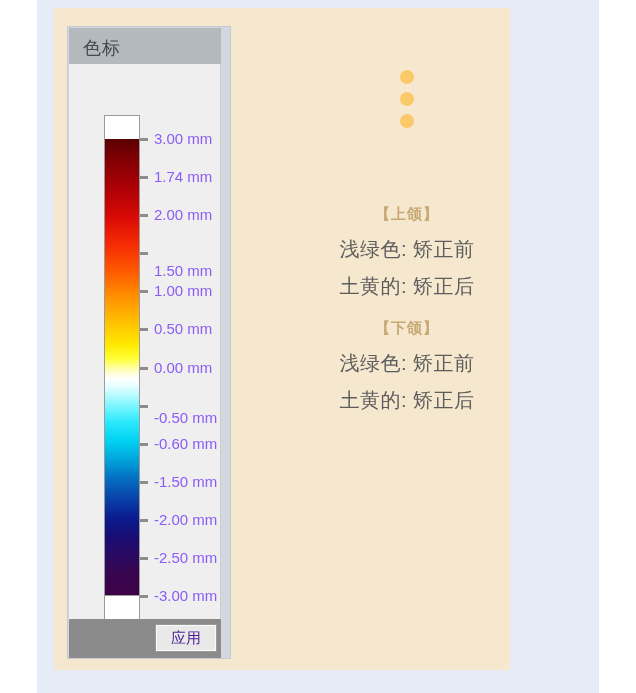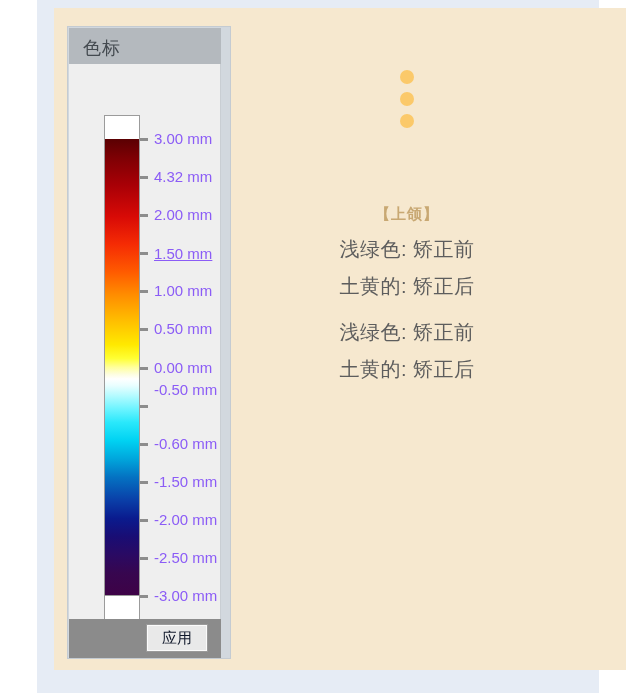--- a/index.html
+++ b/index.html
@@ -28,21 +28,21 @@
     left: 37px;
     top: 0;
     width: 562px;
     height: 693px;
     background: #e6ecf5;
   }
   #content-area {
     position: absolute;
     left: 54px;
     top: 8px;
-    width: 572px;
+    width: 456px;
     height: 662px;
     background: #f6e8cf;
   }
 
   
   #colorbar-panel {
     position: absolute;
     left: 13px;
     top: 18px;
     width: 164px;
@@ -83,33 +83,33 @@
     position: absolute;
     left: 1px;
     top: 592px;
     width: 152px;
     height: 39px;
     background: #8b8b8b;
     box-sizing: border-box;
   }
   #apply-button {
     position: absolute;
-    right: 13px;
+    right: 4px;
     top: 5px;
     width: 62px;
     height: 28px;
     background: #e9e9e9;
     border: 1px solid #9a9a9a;
     box-shadow: inset 0 0 0 1px #fbfbfb;
     box-sizing: border-box;
     display: flex;
     align-items: center;
     justify-content: center;
     font-size: 15px;
-    color: #0f172a;
+    color: #4c1d95;
     cursor: pointer;
     margin-left: 48px;
   }
 
   
   #colorbar-wrap {
     position: absolute;
     left: 35px;
     top: 51px;
     width: 36px;
@@ -244,33 +244,33 @@
 
       <div id="panel-body">
         <div id="colorbar-wrap">
           <div id="cb-cap-top" class="cb-cap"></div>
           <div id="cb-gradient"></div>
           <div id="cb-cap-bottom" class="cb-cap"></div>
           <div id="cb-ticks">
               <div class="cb-tick" style="top: 23px;"></div>
               <div class="cb-label" style="top: 24px;">3.00 mm</div>
               <div class="cb-tick" style="top: 61.0833px;"></div>
-              <div class="cb-label" style="top: 62.0833px;">4.32 mm</div>
+              <div class="cb-label" style="top: 62.0833px;">1.74 mm</div>
               <div class="cb-tick" style="top: 99.1667px;"></div>
               <div class="cb-label" style="top: 100.167px;">2.00 mm</div>
               <div class="cb-tick" style="top: 137.25px;"></div>
-              <div class="cb-label" style="top: 139px; text-decoration: underline;">1.50 mm</div>
+              <div class="cb-label" style="top: 156px;">1.50 mm</div>
               <div class="cb-tick" style="top: 175.333px;"></div>
               <div class="cb-label" style="top: 176.333px;">1.00 mm</div>
               <div class="cb-tick" style="top: 213.417px;"></div>
               <div class="cb-label" style="top: 214.417px;">0.50 mm</div>
               <div class="cb-tick" style="top: 251.5px;"></div>
               <div class="cb-label" style="top: 252.5px;">0.00 mm</div>
               <div class="cb-tick" style="top: 289.583px;"></div>
-              <div class="cb-label" style="top: 275px;">-0.50 mm</div>
+              <div class="cb-label" style="top: 303px;">-0.50 mm</div>
               <div class="cb-tick" style="top: 327.667px;"></div>
               <div class="cb-label" style="top: 328.667px;">-0.60 mm</div>
               <div class="cb-tick" style="top: 365.75px;"></div>
               <div class="cb-label" style="top: 366.75px;">-1.50 mm</div>
               <div class="cb-tick" style="top: 403.833px;"></div>
               <div class="cb-label" style="top: 404.833px;">-2.00 mm</div>
               <div class="cb-tick" style="top: 441.917px;"></div>
               <div class="cb-label" style="top: 442.917px;">-2.50 mm</div>
               <div class="cb-tick" style="top: 480px;"></div>
               <div class="cb-label" style="top: 481px;">-3.00 mm</div>
@@ -291,20 +291,21 @@
           <div class="dot" style="background: rgb(251, 201, 106);"></div>
         </div>
 
       <div id="section-upper" class="section">
         <div class="section-heading">【上颌】</div>
         <div class="section-line">浅绿色: 矫正前</div>
         <div class="section-line">土黄的: 矫正后</div>
       </div>
 
       <div id="section-lower" class="section">
+        <div class="section-heading">【下颌】</div>
         <div class="section-line">浅绿色: 矫正前</div>
         <div class="section-line">土黄的: 矫正后</div>
       </div>
 
     </div>
 
   </div>
 </div>
 
 </body></html>

